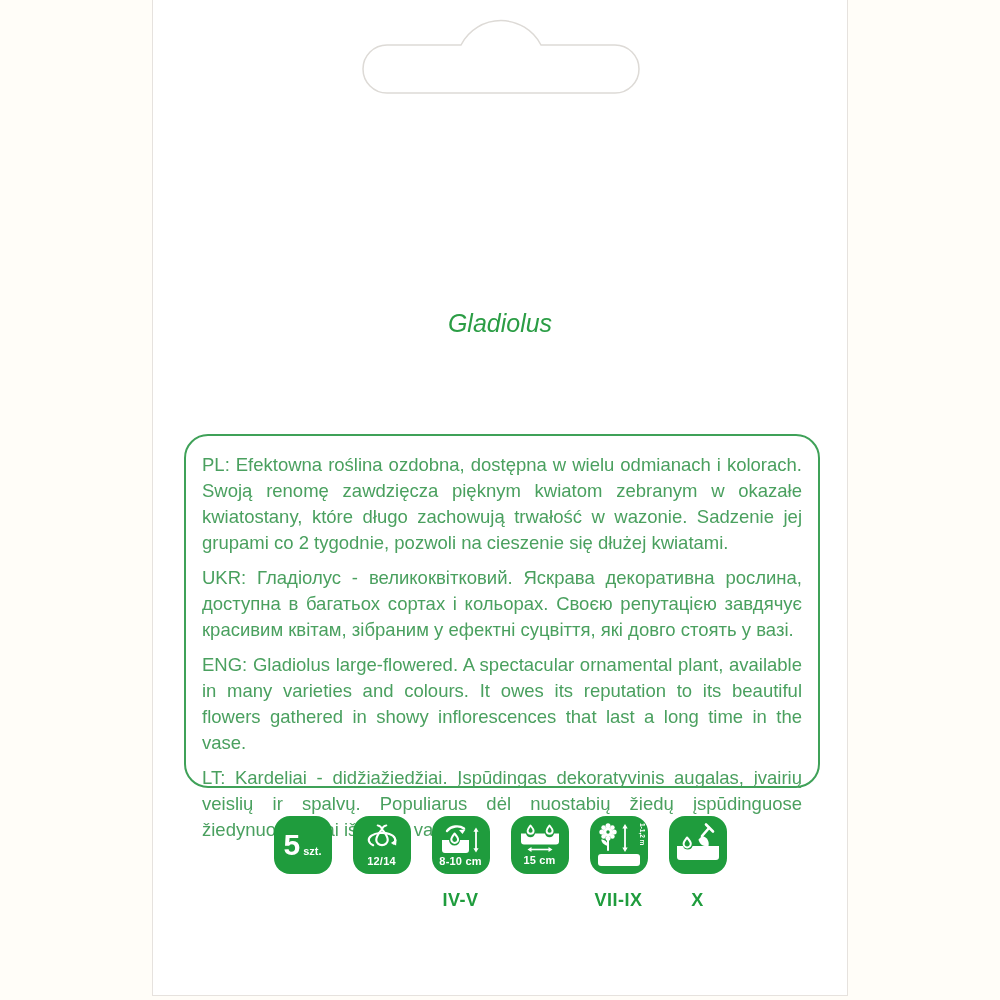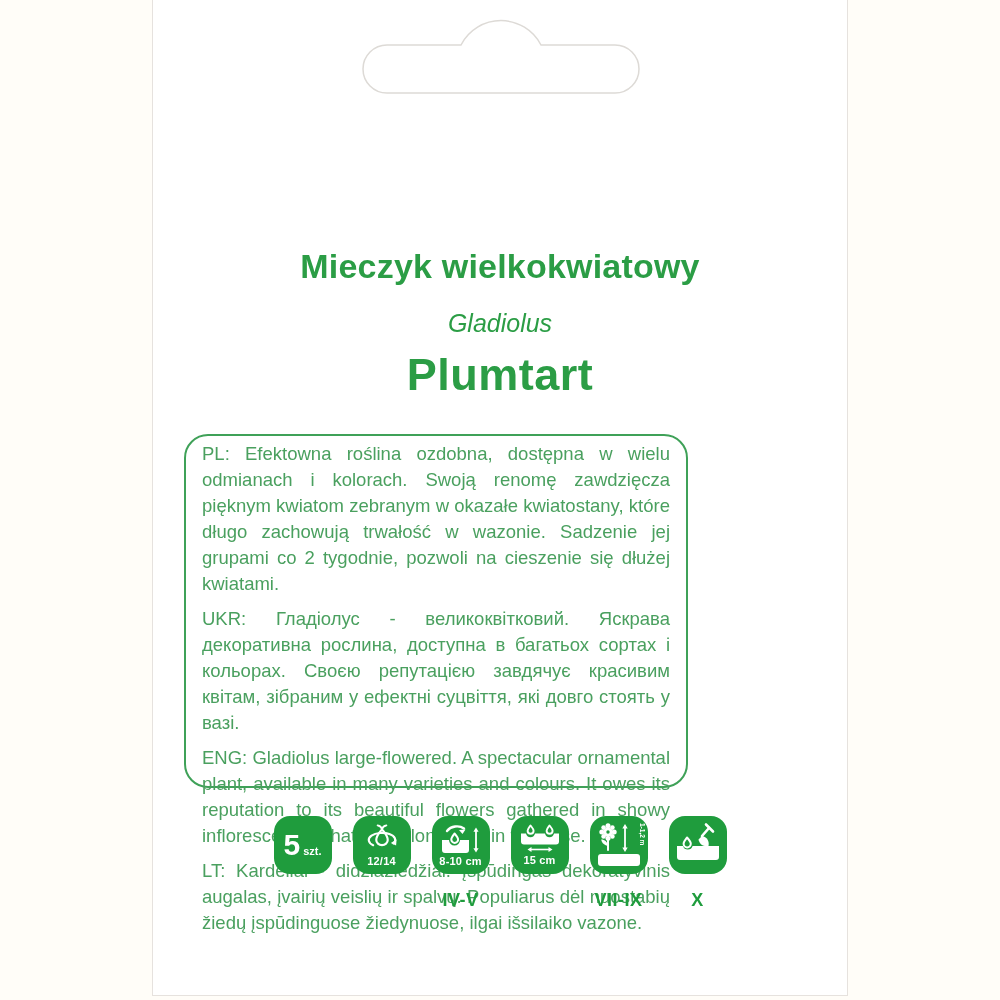--- a/index.html
+++ b/index.html
@@ -24,24 +24,24 @@
     width:696px;height:1000px;
     background:#ffffff;
     border:1px solid var(--card-border);
   }
   .hang-slot{position:absolute;left:0;top:4px;width:696px;height:110px;}
   .title-block{position:absolute;left:0;width:100%;text-align:center;color:var(--heading-green);}
   .species-pl{top:250px;font-size:34px;font-weight:700;letter-spacing:.2px;}
   .species-lat{top:312px;font-size:25px;font-style:italic;font-weight:500;}
   .variety{top:352px;font-size:45px;font-weight:800;letter-spacing:.5px;}
   .desc-box{
-    position:absolute;left:31px;top:437px;width:504px;height:354px;
+    position:absolute;left:31px;top:437px;width:636px;height:354px;
     border:2px solid var(--box-border-green);
     border-radius:24px;
-    padding:5px 16px;
+    padding:16px 16px;
     color:var(--body-green);
     font-size:18.5px;line-height:26px;
     text-align:justify;
   }
   .desc-box p{margin:0 0 9px;}
   .desc-box p:last-child{margin-bottom:0;}
   .badges-row{
     position:absolute;left:0;top:819px;width:100%;
     display:flex;justify-content:center;gap:21px;
   }
@@ -69,23 +69,21 @@
 </style>
 </head>
 <body>
 
 <div class="card">
 
   <svg class="hang-slot" viewBox="0 0 696 110">
     <path d="M 308 44 A 45 45 0 0 1 388 44 L 462 44 A 24 24 0 0 1 462 92 L 234 92 A 24 24 0 0 1 234 44 Z" fill="#ffffff" stroke="#dddad6" stroke-width="1.5"></path>
   </svg>
 
-  <h1 class="title-block species-pl">Mieczyk wielkokwiatowy</h1>
   <div class="title-block species-lat">Gladiolus</div>
-  <div class="title-block variety">Plumtart</div>
 
   <div class="desc-box">
     <p>PL: Efektowna roślina ozdobna, dostępna w wielu odmianach i kolorach. Swoją renomę zawdzięcza pięknym kwiatom zebranym w okazałe kwiatostany, które długo zachowują trwałość w wazonie. Sadzenie jej grupami co 2 tygodnie, pozwoli na cieszenie się dłużej kwiatami.</p>
     <p>UKR: Гладіолус - великоквітковий. Яскрава декоративна рослина, доступна в багатьох сортах і кольорах. Своєю репутацією завдячує красивим квітам, зібраним у ефектні суцвіття, які довго стоять у вазі.</p>
     <p>ENG: Gladiolus large-flowered. A spectacular ornamental plant, available in many varieties and colours. It owes its reputation to its beautiful flowers gathered in showy inflorescences that last a long time in the vase.</p>
     <p>LT: Kardeliai - didžiažiedžiai. Įspūdingas dekoratyvinis augalas, įvairių veislių ir spalvų. Populiarus dėl nuostabių žiedų įspūdinguose žiedynuose, ilgai išsilaiko vazone.</p>
   </div>
 
   <div class="badges-row">
 

